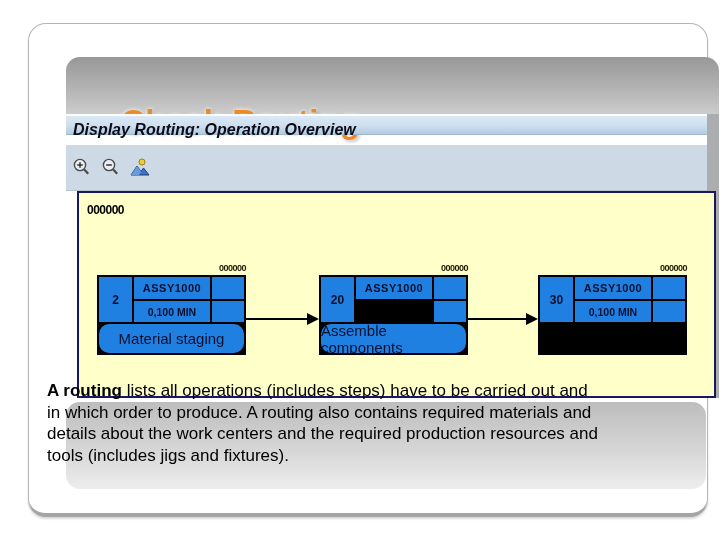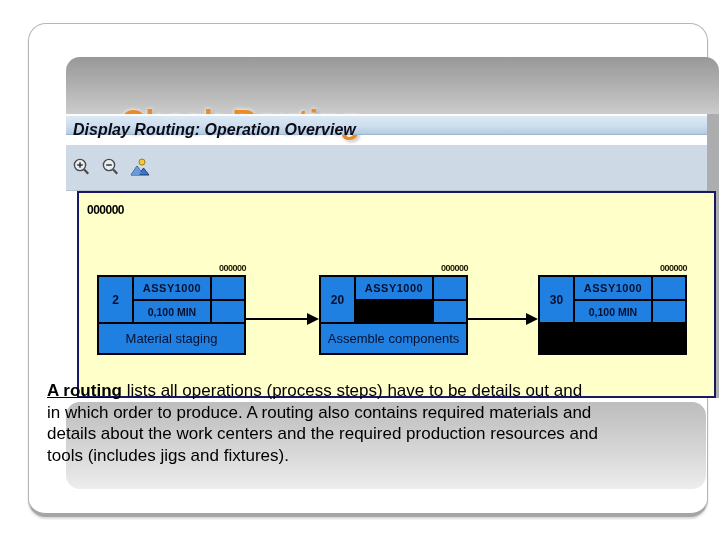--- a/index.html
+++ b/index.html
@@ -65,37 +65,37 @@
     border:2px solid #000;background:#000;
     display:grid;grid-template-columns:33px 76px 1fr;grid-template-rows:22px 21px 1fr;
     grid-gap:2px;
   }
   .op-box .cell{background:#2080e2;color:#06102e;display:flex;align-items:center;justify-content:center;overflow:hidden;}
   .c-num{grid-row:1 / span 2;grid-column:1;font-size:12px;font-weight:bold;}
   .c-wc{grid-row:1;grid-column:2;font-size:11px;font-weight:bold;letter-spacing:.5px;}
   .c-e1{grid-row:1;grid-column:3;}
   .c-dur{grid-row:2;grid-column:2;font-size:10.5px;font-weight:bold;text-align:right;}
   .c-e2{grid-row:2;grid-column:3;}
-  .c-desc{grid-row:3;grid-column:1 / span 3;font-size:13px;}
+  .c-desc{grid-row:3;grid-column:1 / span 3;font-size:15px;border-radius:10px;}
   .arrow-line{position:absolute;top:125px;height:2px;background:#000;}
   .arrow-head{
     position:absolute;top:120px;width:0;height:0;
     border-left:12px solid #000;border-top:6px solid transparent;border-bottom:6px solid transparent;
   }
   
   .note-panel{
     position:absolute;left:37px;top:378px;width:640px;height:87px;border-radius:14px;
     background:linear-gradient(180deg,#bdbdbd 0%,#d6d6d6 55%,#ededed 100%);
   }
   .note-text{
     position:absolute;left:47px;top:380px;width:670px;
     font-size:17px;line-height:21.5px;color:#000;
   }
   .note-text div{white-space:nowrap;}
-  .b{font-weight:bold;text-decoration:underline;}
+  .b{font-weight:bold;}
 </style>
 </head>
 <body>
 
 <div class="frame">
 
   <div class="header">
     <div class="slide-title">Check Routing</div>
   </div>
 
@@ -166,17 +166,17 @@
     <div class="arrow-head" style="left:228px;"></div>
     <div class="arrow-line" style="left:388px;width:62px;"></div>
     <div class="arrow-head" style="left:447px;"></div>
   </div>
 
   <div class="note-panel"></div>
 
 </div>
 
 <div class="note-text">
-  <div><span class="b">A routing</span><span> lists all operations (process steps) have to be details out and</span></div>
+  <div><span class="b">A routing</span><span> lists all operations (includes steps) have to be carried out and</span></div>
   <div>in which order to produce. A routing also contains required materials and</div>
   <div>details about the work centers and the required production resources and</div>
   <div>tools (includes jigs and fixtures).</div>
 </div>
 
 </body></html>

